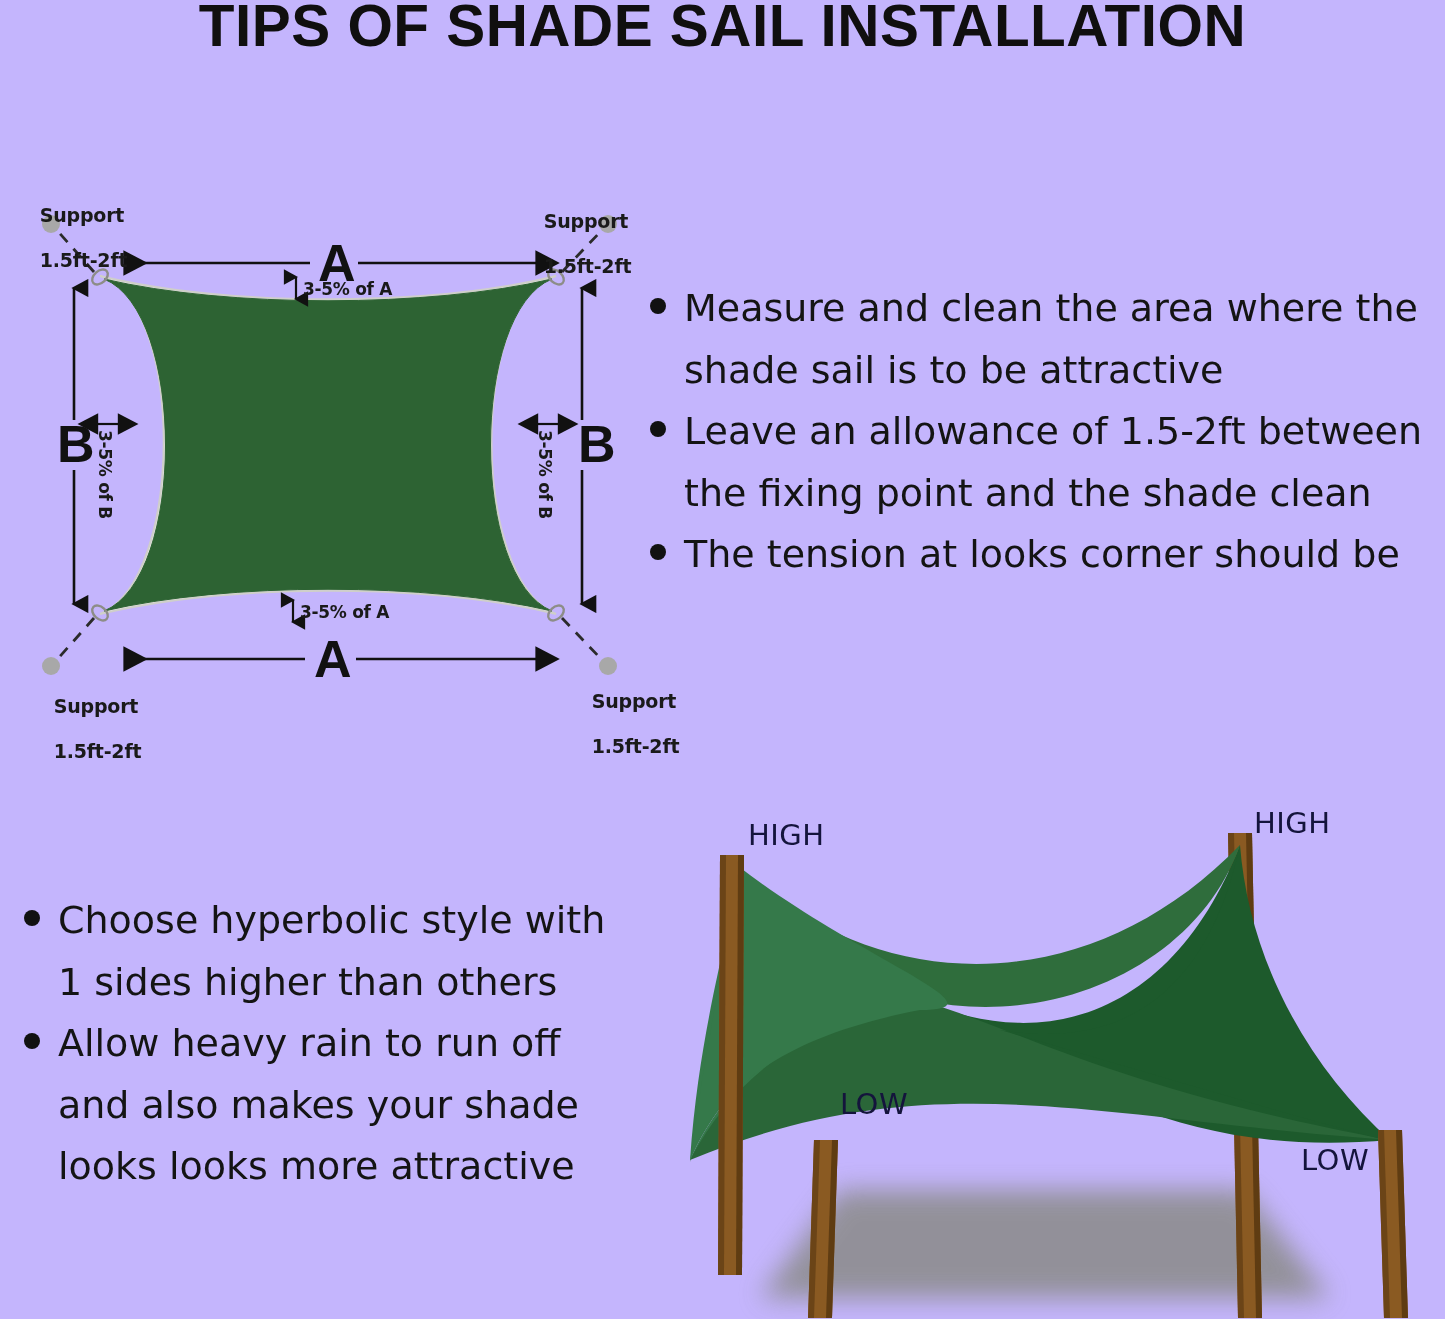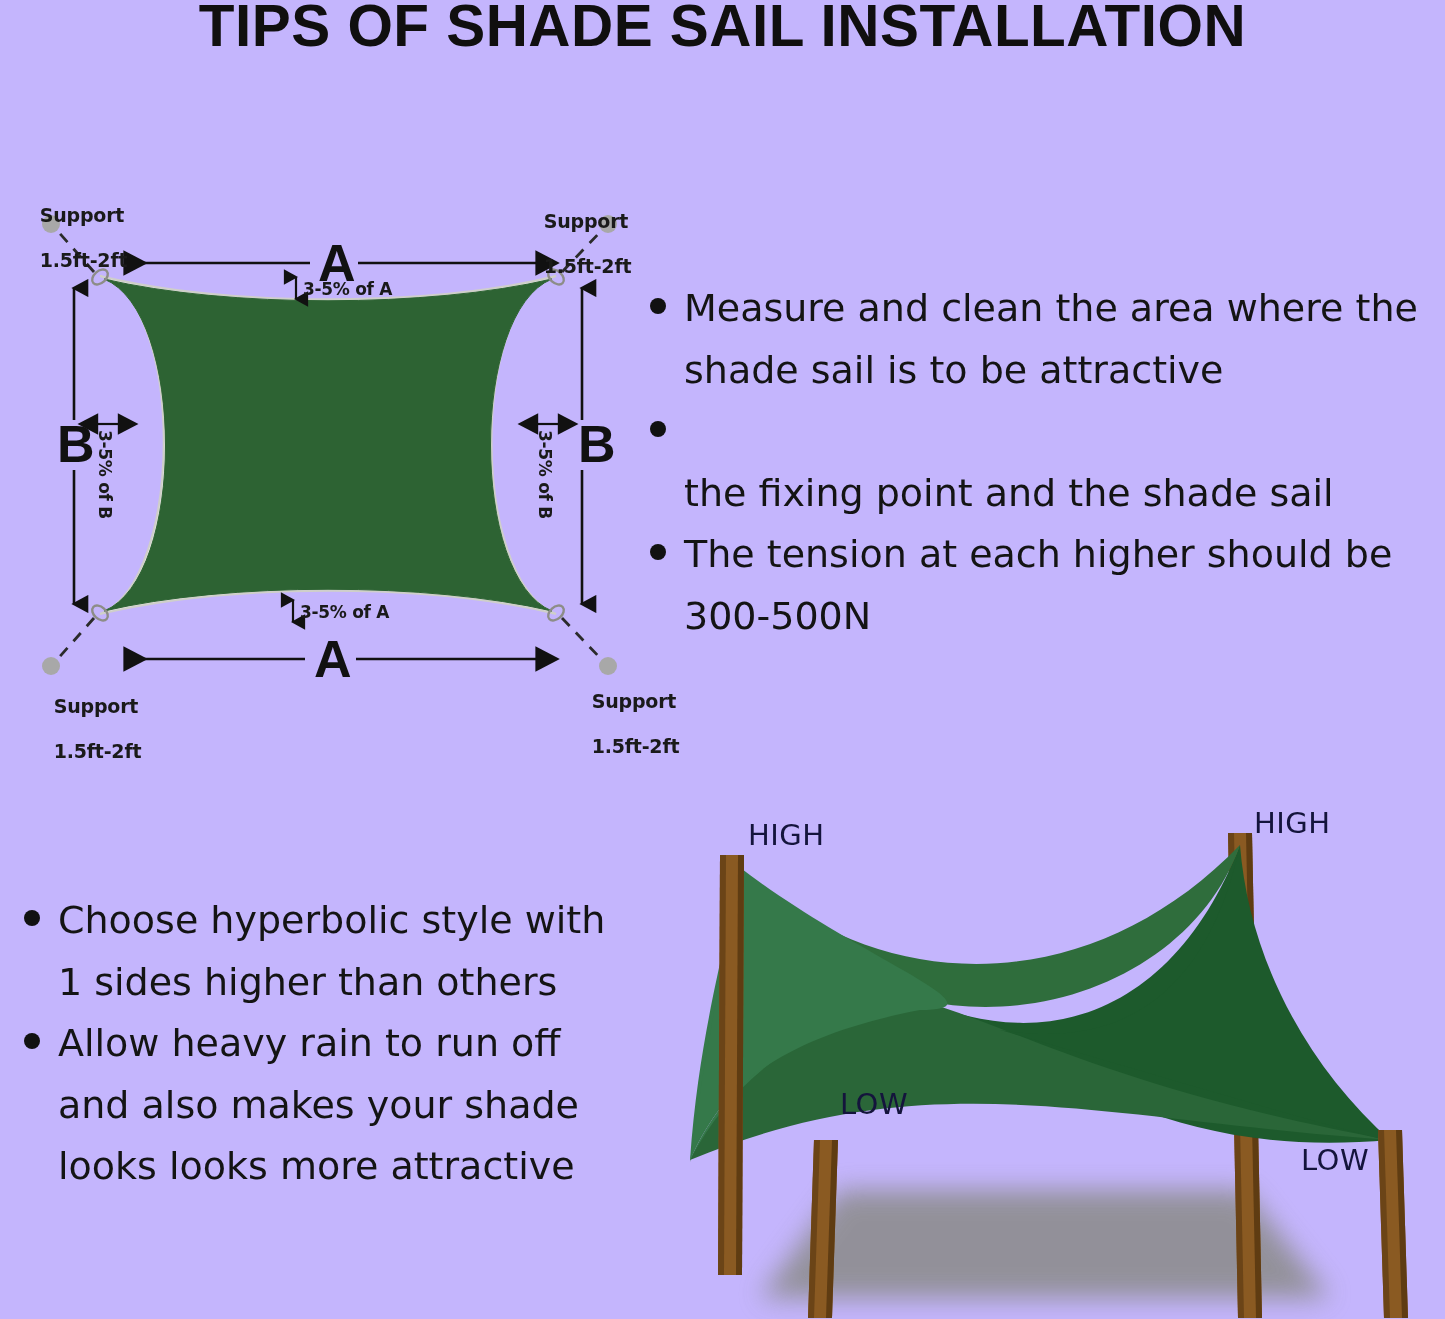--- a/index.html
+++ b/index.html
@@ -243,29 +243,28 @@
     <div class="bullet-row">
       <span class="bullet-dot"></span>
       <span class="bullet-text">
         <span>Measure and clean the area where the</span><br>
         <span>shade sail is to be attractive</span>
       </span>
     </div>
     <div class="bullet-row">
       <span class="bullet-dot"></span>
       <span class="bullet-text">
-        <br>
-        <span>the fixing point and the shade sail</span>
-      </span>
-    </div>
-    <div class="bullet-row">
-      <span class="bullet-dot"></span>
-      <span class="bullet-text">
-        <span>The tension at each higher should be</span><br>
-        <span>300-500N</span>
+        <span>Leave an allowance of 1.5-2ft between</span><br>
+        <span>the fixing point and the shade clean</span>
+      </span>
+    </div>
+    <div class="bullet-row">
+      <span class="bullet-dot"></span>
+      <span class="bullet-text">
+        <span>The tension at looks corner should be</span><br>
       </span>
     </div>
   </div>
 
   <div id="bullets-bottom" class="bullets">
     <div class="bullet-row">
       <span class="bullet-dot"></span>
       <span class="bullet-text">
         <span>Choose hyperbolic style with</span><br>
         <span>1 sides higher than others</span>

